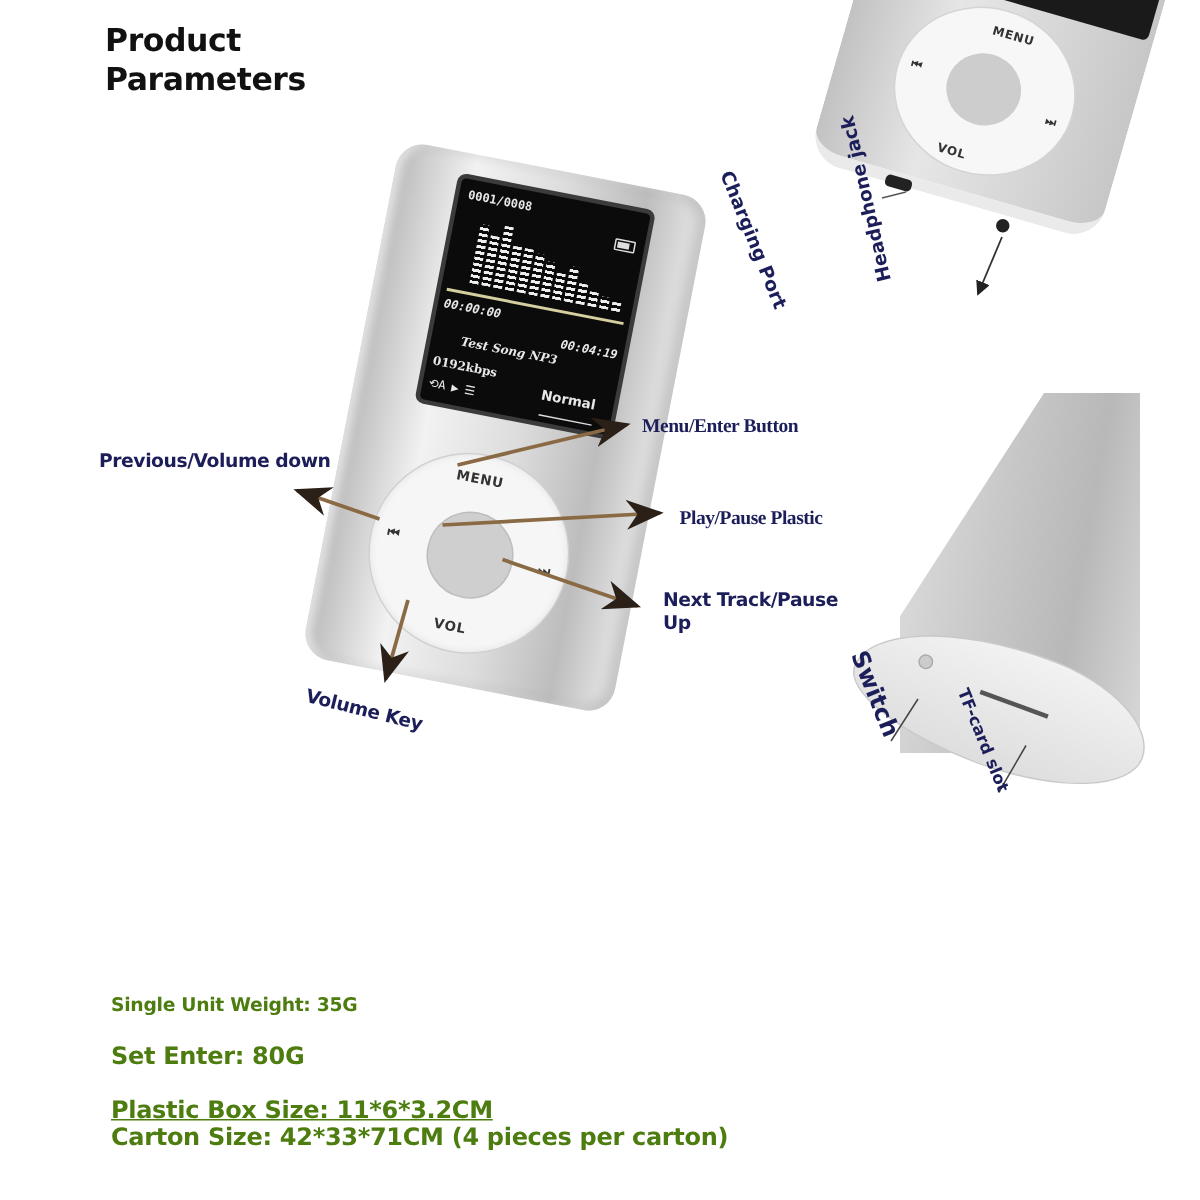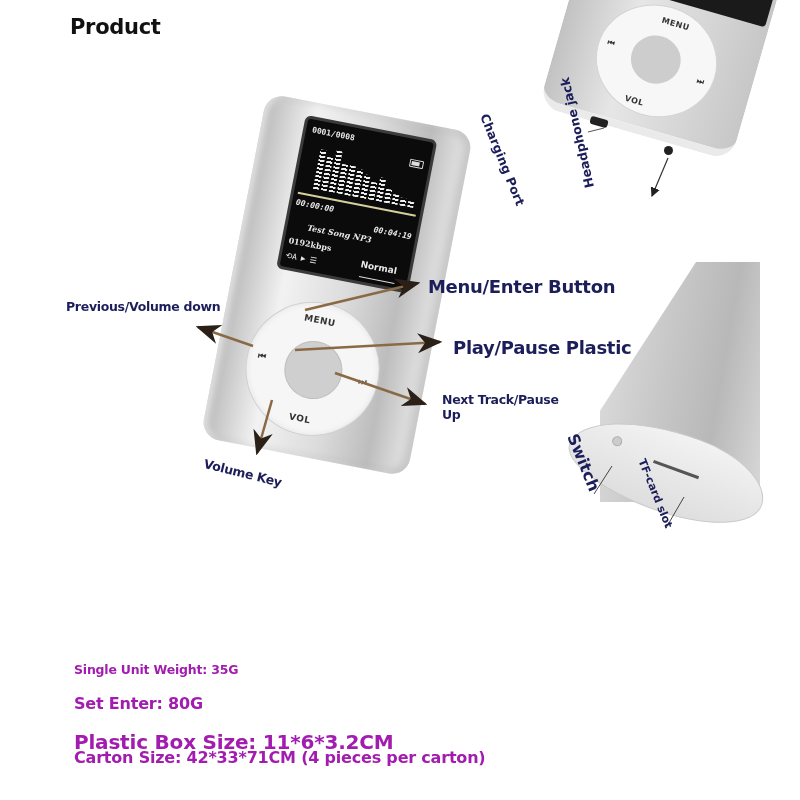--- a/index.html
+++ b/index.html
@@ -14,21 +14,21 @@
     .title {
       left: 70px; top: 14px; font-weight: bold; font-size: 21px; line-height: 26px;
       color: #111; font-family: "DejaVu Sans", sans-serif; letter-spacing: -0.3px;
     }
 
     
     .callout {
       color: #1c1e5a; font-weight: bold; font-size: 12.5px;
       font-family: "DejaVu Sans", sans-serif; white-space: nowrap; letter-spacing: -0.3px;
     }
-    .callout.big { font-size: 18px; }
+    .callout.big { font-size: 13px; font-family: Liberation Serif, serif; }
 
     
     .device {
       left: 232px; top: 110px; width: 210px; height: 350px;
       transform: rotate(11deg); transform-origin: 50% 50%;
       border-radius: 18px;
       background: linear-gradient(90deg, #b9b9b9 0%, #f2f2f2 25%, #dcdcdc 55%, #bdbdbd 80%, #e8e8e8 100%);
       box-shadow: inset -6px 0 8px rgba(0,0,0,0.15), inset 4px 0 6px rgba(255,255,255,0.6);
     }
     .screen {
@@ -95,31 +95,32 @@
       left: 566px; top: 430px; width: 200px; height: 80px;
       background: linear-gradient(180deg, #f2f2f2 0%, #dedede 100%);
       border-radius: 60% 40% 50% 50% / 60% 50% 50% 40%;
       transform: rotate(20deg); border: 1px solid #c9c9c9;
     }
 
     
     svg.arrows { position: absolute; left: 0; top: 0; width: 800px; height: 800px; pointer-events: none; }
 
     
-    .spec { left: 74px; color: #a21caf; font-family: "DejaVu Sans", sans-serif; white-space: nowrap; letter-spacing: -0.2px; }
+    .spec { left: 74px; color: #4d7c0f; font-family: "DejaVu Sans", sans-serif; white-space: nowrap; letter-spacing: -0.2px; }
     .spec.small { top: 662px; font-size: 12.5px; font-weight: bold; }
     .spec.l1 { top: 694px; font-size: 16px; font-weight: bold; }
-    .spec.l2 { top: 730px; font-size: 20px; font-weight: bold; }
+    .spec.l2 { top: 730px; font-size: 16px; font-weight: bold; text-decoration: underline; }
     .spec.l3 { top: 748px; font-size: 16px; font-weight: bold; }
   </style>
 </head>
 <body>
 
 <div class="abs title">
   <div>Product</div>
+  <div>Parameters</div>
 </div>
 
 <div class="abs dev2">
   <div class="dev2-screen"></div>
   <div class="dev2-wheel">
     <span class="wl" style="left:54px; top:10px; font-size:8px;">MENU</span>
     <span class="wl" style="left:8px; top:46px; font-size:8px;">⏮</span>
     <div class="dev2-center"></div>
     <span class="wl" style="right:8px; top:58px; font-size:8px;">⏭</span>
     <span class="wl" style="left:40px; bottom:6px; font-size:8px;">VOL</span>

